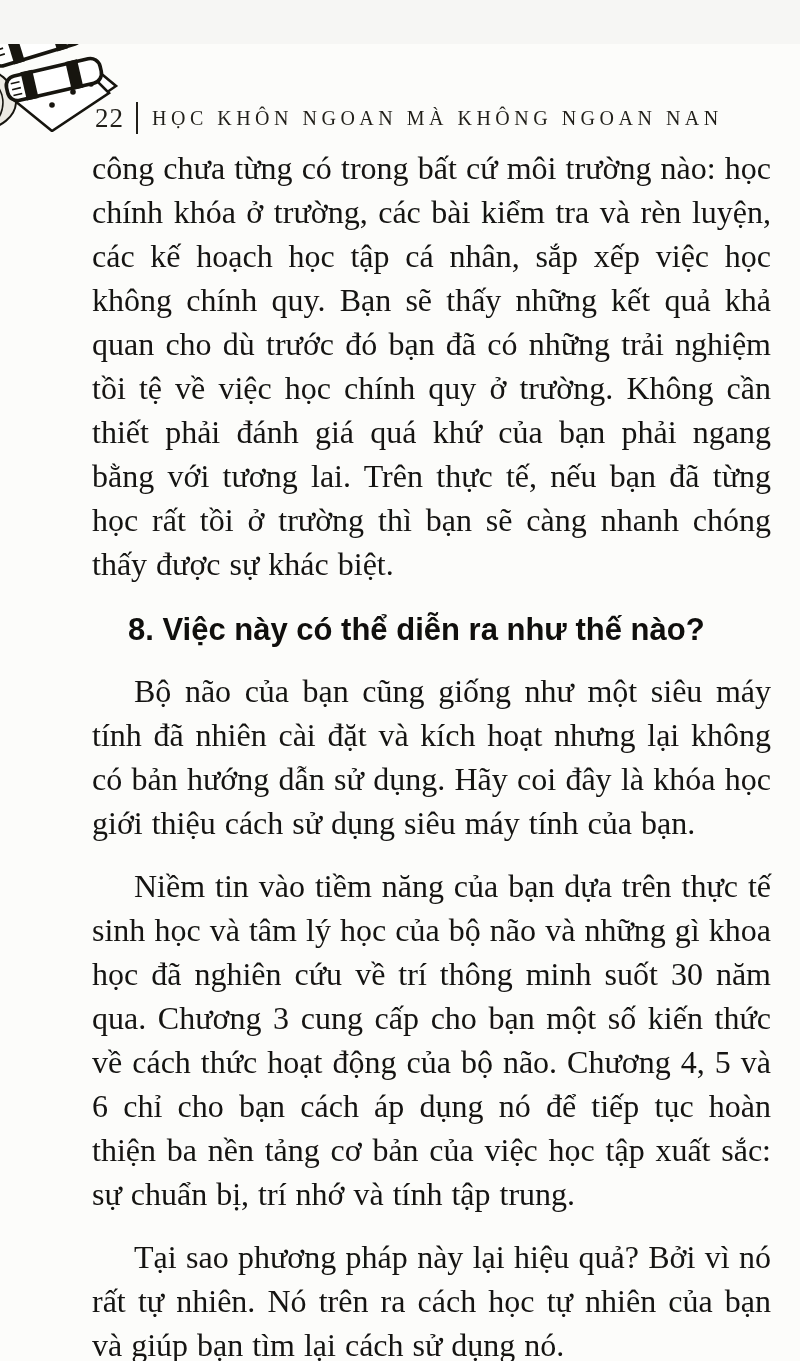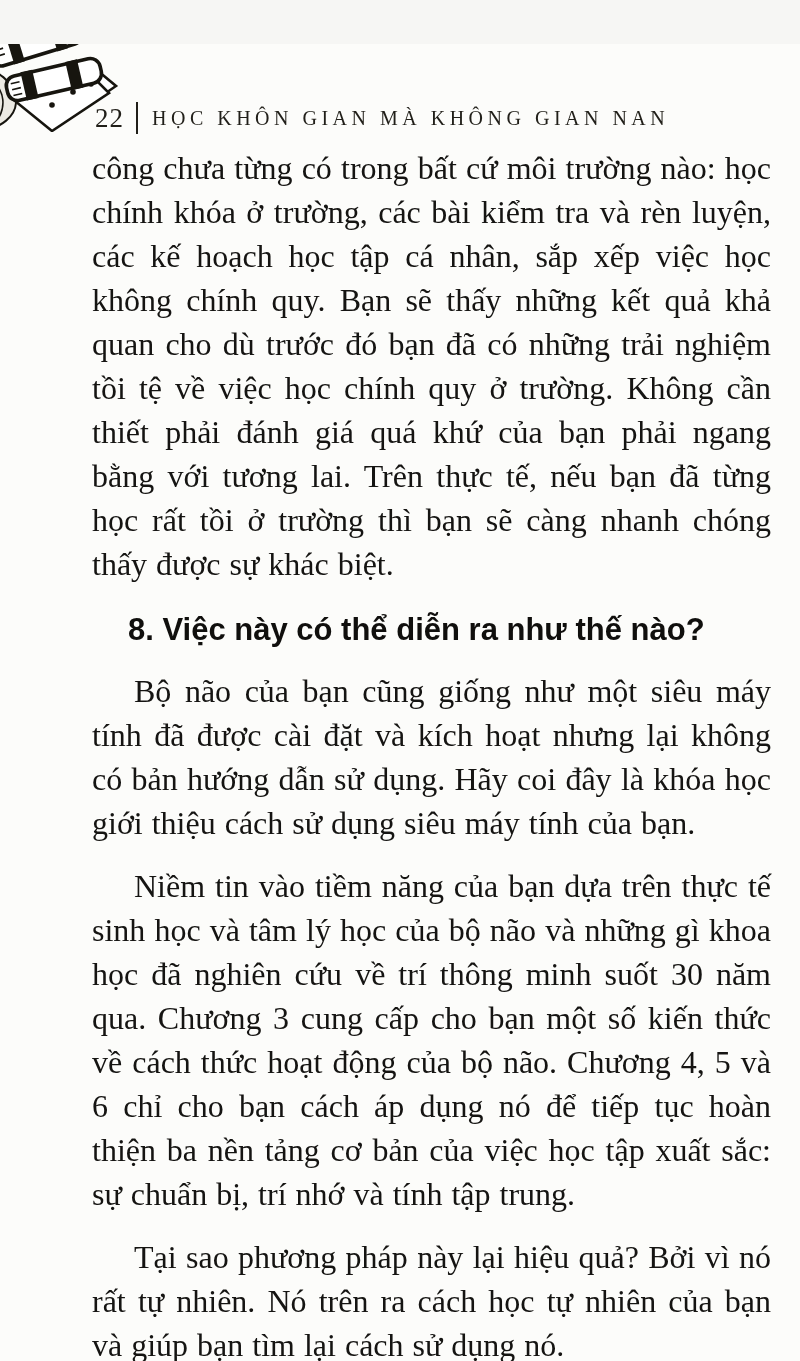--- a/index.html
+++ b/index.html
@@ -110,28 +110,28 @@
         <rect x="21" y="-10" width="11" height="28" fill="#17150f"></rect>
         <rect x="66" y="-10" width="11" height="28" fill="#17150f"></rect>
         <path d="M7 -1 h8 M7 5 h8" stroke="#17150f" stroke-width="1.6"></path>
       </g>
     </svg>
   </div>
 
   <header class="running-head">
     <span class="page-number">22</span>
     <span class="head-divider"></span>
-    <span class="running-title">HỌC KHÔN GIAN MÀ KHÔNG GIAN NAN</span>
+    <span class="running-title">HỌC KHÔN NGOAN MÀ KHÔNG NGOAN NAN</span>
   </header>
 
   <main class="content">
     <p class="para no-indent">công chưa từng có trong bất cứ môi trường nào: học chính khóa ở trường, các bài kiểm tra và rèn luyện, các kế hoạch học tập cá nhân, sắp xếp việc học không chính quy. Bạn sẽ thấy những kết quả khả quan cho dù trước đó bạn đã có những trải nghiệm tồi tệ về việc học chính quy ở trường. Không cần thiết phải đánh giá quá khứ của bạn phải ngang bằng với tương lai. Trên thực tế, nếu bạn đã từng học rất tồi ở trường thì bạn sẽ càng nhanh chóng thấy được sự khác biệt.</p>
 
     <h2 class="section-heading">8. Việc này có thể diễn ra như thế nào?</h2>
 
-    <p class="para">Bộ não của bạn cũng giống như một siêu máy tính đã được cài đặt và kích hoạt nhưng lại không có bản hướng dẫn sử dụng. Hãy coi đây là khóa học giới thiệu cách sử dụng siêu máy tính của bạn.</p>
+    <p class="para">Bộ não của bạn cũng giống như một siêu máy tính đã nhiên cài đặt và kích hoạt nhưng lại không có bản hướng dẫn sử dụng. Hãy coi đây là khóa học giới thiệu cách sử dụng siêu máy tính của bạn.</p>
 
     <p class="para">Niềm tin vào tiềm năng của bạn dựa trên thực tế sinh học và tâm lý học của bộ não và những gì khoa học đã nghiên cứu về trí thông minh suốt 30 năm qua. Chương 3 cung cấp cho bạn một số kiến thức về cách thức hoạt động của bộ não. Chương 4, 5 và 6 chỉ cho bạn cách áp dụng nó để tiếp tục hoàn thiện ba nền tảng cơ bản của việc học tập xuất sắc: sự chuẩn bị, trí nhớ và tính tập trung.</p>
 
     <p class="para">Tại sao phương pháp này lại hiệu quả? Bởi vì nó rất tự nhiên. Nó trên ra cách học tự nhiên của bạn và giúp bạn tìm lại cách sử dụng nó.</p>
   </main>
 
 </div>
 
 </body></html>

